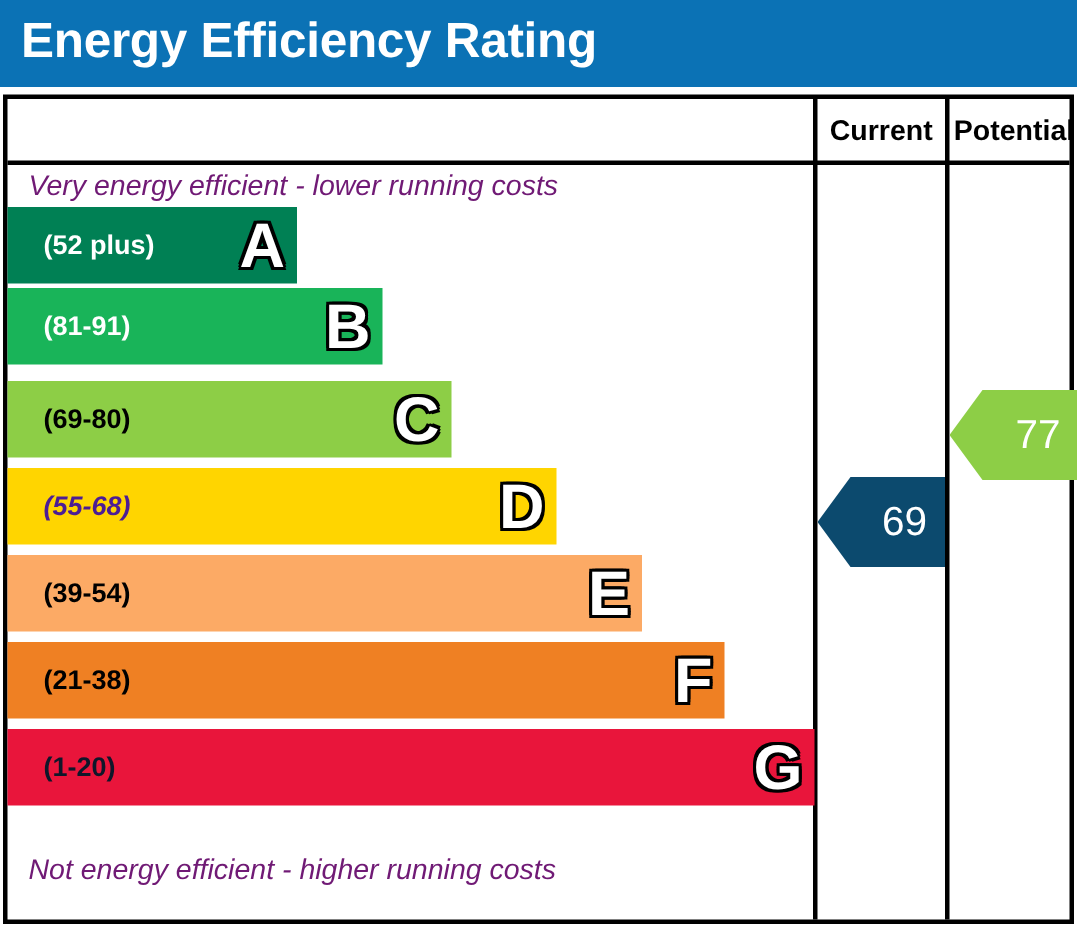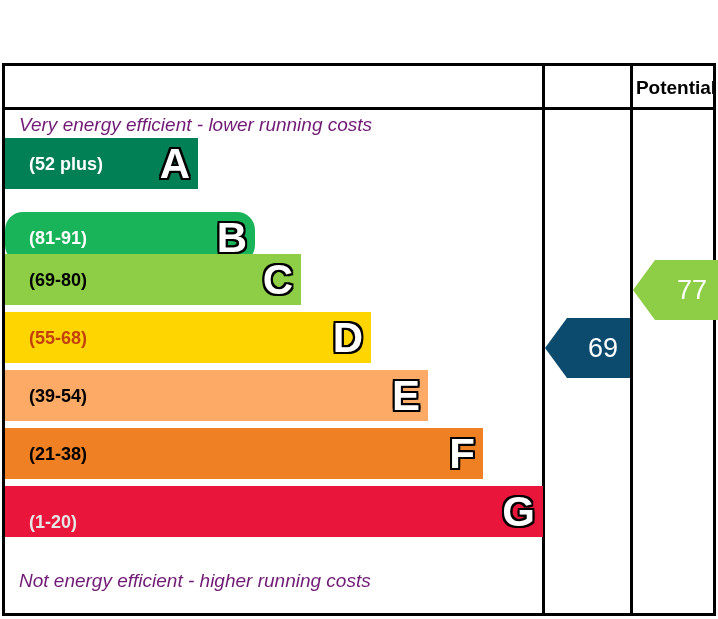--- a/index.html
+++ b/index.html
@@ -144,59 +144,63 @@
     color: #ffffff;
     line-height: 1;
     white-space: nowrap;
   }
 </style>
 </head>
 <body>
 
 <div id="epc-root">
 
+  <div class="title-bar">
+    <div class="title-text">Energy Efficiency Rating</div>
+  </div>
 
   <div class="table-frame">
 
     <div class="header-rule"></div>
     <div class="col-sep current"></div>
     <div class="col-sep potential"></div>
 
+    <div class="col-head current">Current</div>
     <div class="col-head potential">Potential</div>
 
     <div class="caption top">Very energy efficient - lower running costs</div>
     <div class="caption bottom">Not energy efficient - higher running costs</div>
 
     <div class="bars" id="bars-layer">
         <div class="band" style="top: 72px; width: 193px; background: rgb(0, 128, 84);">
           <span class="band-range" style="color: rgb(255, 255, 255);">(52 plus)</span>
           <span class="band-letter">A</span>
         </div>
-        <div class="band" style="top: 146px; width: 250px; background: rgb(25, 180, 89); border-radius: 18px;">
+        <div class="band" style="top: 126px; width: 250px; background: rgb(25, 180, 89);">
           <span class="band-range" style="color: rgb(255, 255, 255);">(81-91)</span>
           <span class="band-letter">B</span>
         </div>
         <div class="band" style="top: 188px; width: 296px; background: rgb(141, 206, 70);">
           <span class="band-range" style="color: rgb(0, 0, 0);">(69-80)</span>
           <span class="band-letter">C</span>
         </div>
         <div class="band" style="top: 246px; width: 366px; background: rgb(255, 213, 0);">
-          <span class="band-range" style="color: #c2410c;">(55-68)</span>
+          <span class="band-range" style="color: #4c1d95; font-style: italic;">(55-68)</span>
           <span class="band-letter">D</span>
         </div>
         <div class="band" style="top: 304px; width: 423px; background: rgb(252, 170, 101);">
           <span class="band-range" style="color: rgb(0, 0, 0);">(39-54)</span>
           <span class="band-letter">E</span>
         </div>
         <div class="band" style="top: 362px; width: 478px; background: rgb(239, 128, 35);">
           <span class="band-range" style="color: rgb(0, 0, 0);">(21-38)</span>
           <span class="band-letter">F</span>
         </div>
         <div class="band" style="top: 420px; width: 538px; background: rgb(233, 21, 59);">
-          <span class="band-range" style="color: #e5e5e5; margin-top: 10px;">(1-20)</span>
+          <span class="band-range" style="color: #0f172a;">(1-20)</span>
           <span class="band-letter">G</span>
         </div>
       </div>
     <div id="arrows-layer">
         <div class="value-arrow" style="left: 540px; top: 252px; width: 85px; background: #0c4a6e;">
           <span class="value-text">69</span>
         </div>
         <div class="value-arrow" style="left: 628px; top: 194px; width: 86px; background: rgb(141, 206, 70); padding-left: 15px;">
           <span class="value-text">77</span>
         </div>

